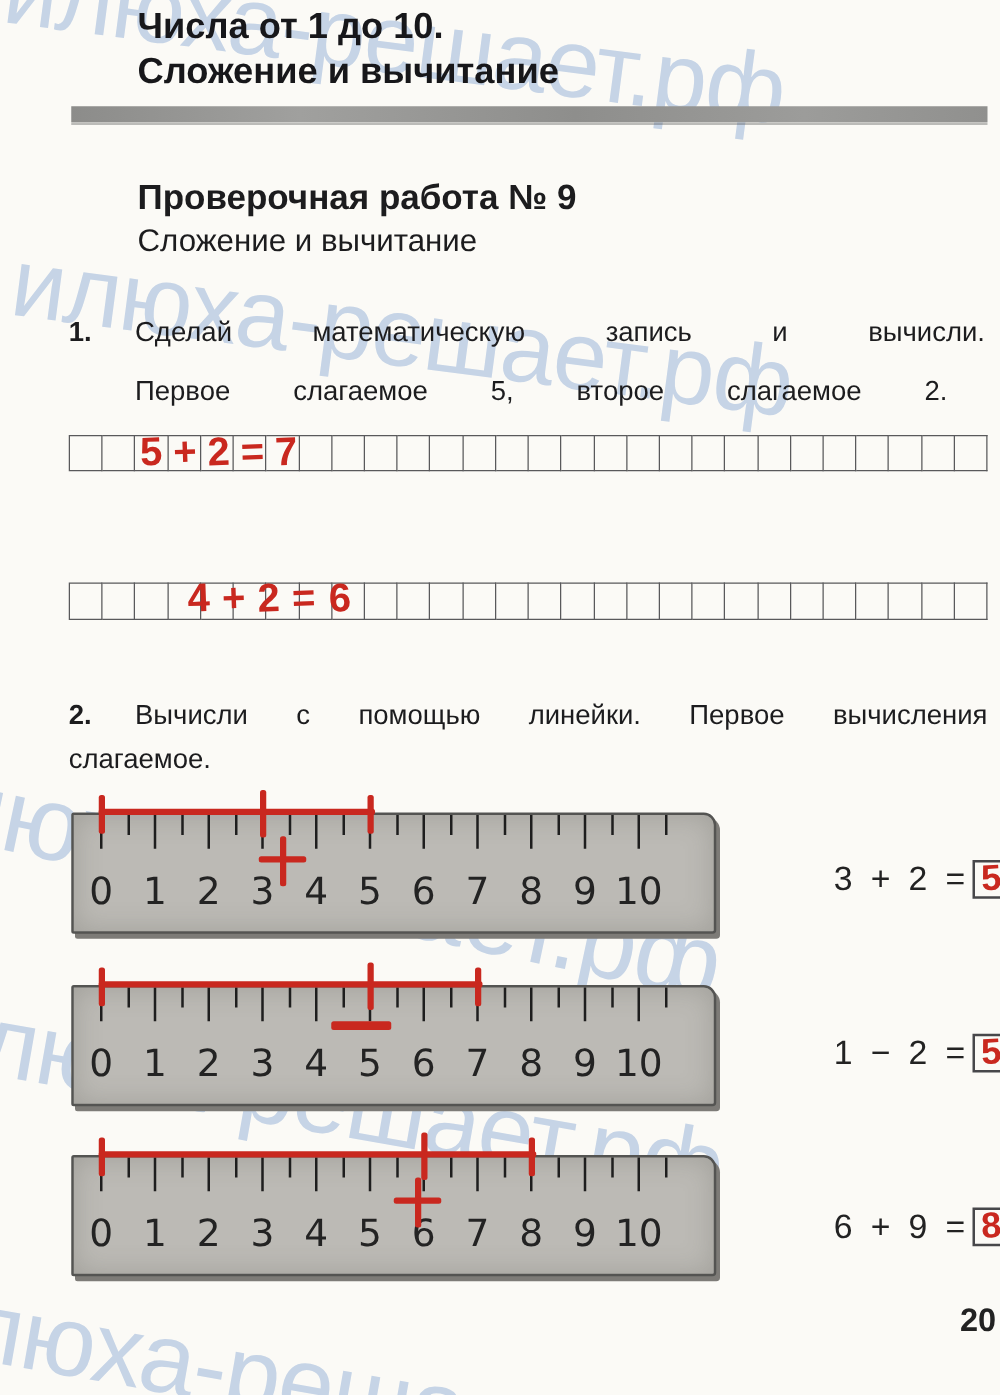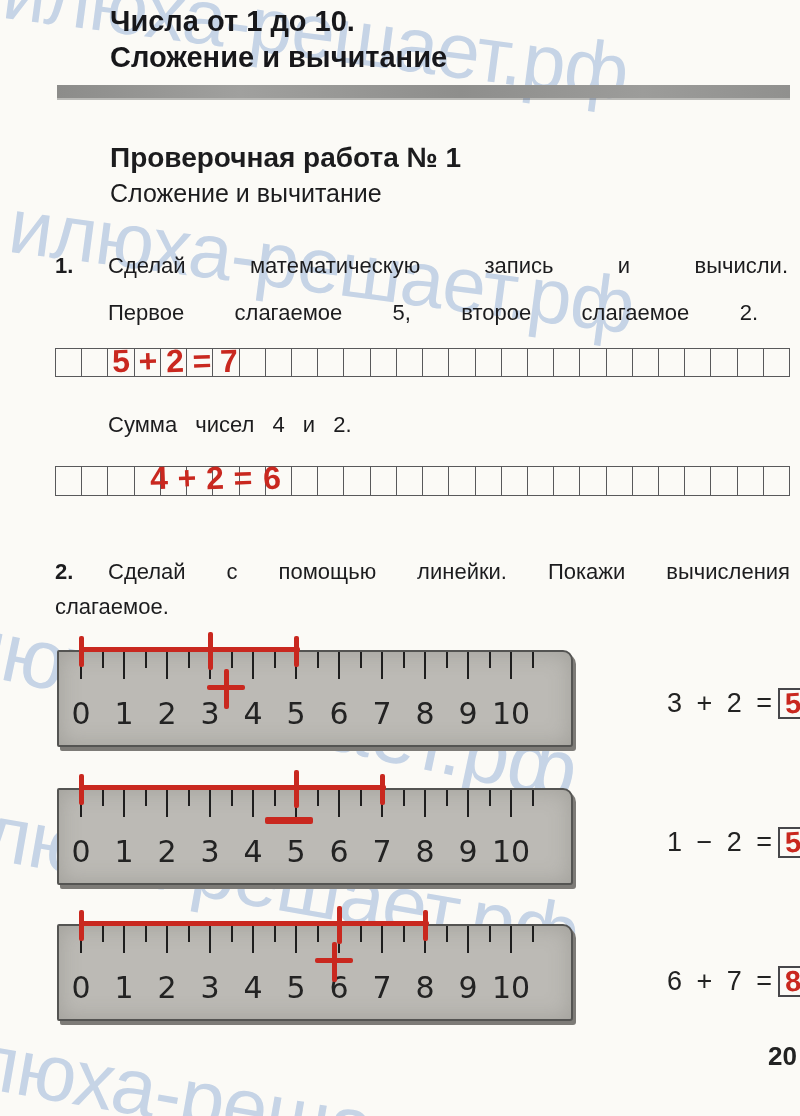--- a/index.html
+++ b/index.html
@@ -89,21 +89,21 @@
   <div class="wm wm1">илюха-решает.рф</div>
   <div class="wm wm2">илюха-решает.рф</div>
   <div class="wm wm3">илюха-решает.рф</div>
   <div class="wm wm4">илюха-решает.рф</div>
   <div class="wm wm5">илюха-решает.рф</div>
 
   <div class="hline l1">Числа от 1 до 10.</div>
   <div class="hline l2">Сложение и вычитание</div>
   <div class="divider"></div>
 
-  <div class="ws-title">Проверочная работа № 1</div>
+  <div class="ws-title">Проверочная работа № 9</div>
   <div class="ws-sub">Сложение и вычитание</div>
 
   <div class="tasknum n1">1.</div>
   <div class="jline p1">Сделай математическую запись и вычисли.</div>
   <div class="jline s1">Первое слагаемое 5, второе слагаемое 2.</div>
 
   <div class="grid grid1" id="grid1">
       <div class="cell"></div>
       <div class="cell"></div>
       <div class="cell"></div>
@@ -134,21 +134,20 @@
       <div class="cell"></div>
     </div>
   <div class="ans ans1">
     <span>5</span>
     <span>+</span>
     <span>2</span>
     <span>=</span>
     <span>7</span>
   </div>
 
-  <div class="s2">Сумма чисел 4 и 2.</div>
 
   <div class="grid grid2" id="grid2">
       <div class="cell"></div>
       <div class="cell"></div>
       <div class="cell"></div>
       <div class="cell"></div>
       <div class="cell"></div>
       <div class="cell"></div>
       <div class="cell"></div>
       <div class="cell"></div>
@@ -175,21 +174,21 @@
     </div>
   <div class="ans ans2">
     <span>4</span>
     <span>+</span>
     <span>2</span>
     <span>=</span>
     <span>6</span>
   </div>
 
   <div class="tasknum n2">2.</div>
-  <div class="jline p2a">Сделай с помощью линейки. Покажи вычисления</div>
+  <div class="jline p2a">Вычисли с помощью линейки. Первое вычисления</div>
   <div class="p2b">слагаемое.</div>
 
   <div class="ruler r1">
       <div class="tick major" style="left: 21px;"></div>
       <div class="tick half" style="left: 42.5px;"></div>
       <div class="rnum" style="left: 22px;">0</div>
       <div class="tick major" style="left: 64px;"></div>
       <div class="tick half" style="left: 85.5px;"></div>
       <div class="rnum" style="left: 65px;">1</div>
       <div class="tick major" style="left: 107px;"></div>
@@ -314,20 +313,20 @@
       <span>5</span>
     </span>
   </div>
   <div class="eq eq2">
     <span class="lhs">1 − 2 =</span>
     <span class="abox">
       <span>5</span>
     </span>
   </div>
   <div class="eq eq3">
-    <span class="lhs">6 + 7 =</span>
+    <span class="lhs">6 + 9 =</span>
     <span class="abox">
       <span>8</span>
     </span>
   </div>
 
   <div class="pagenum">20</div>
 </div>
 
 </body></html>

